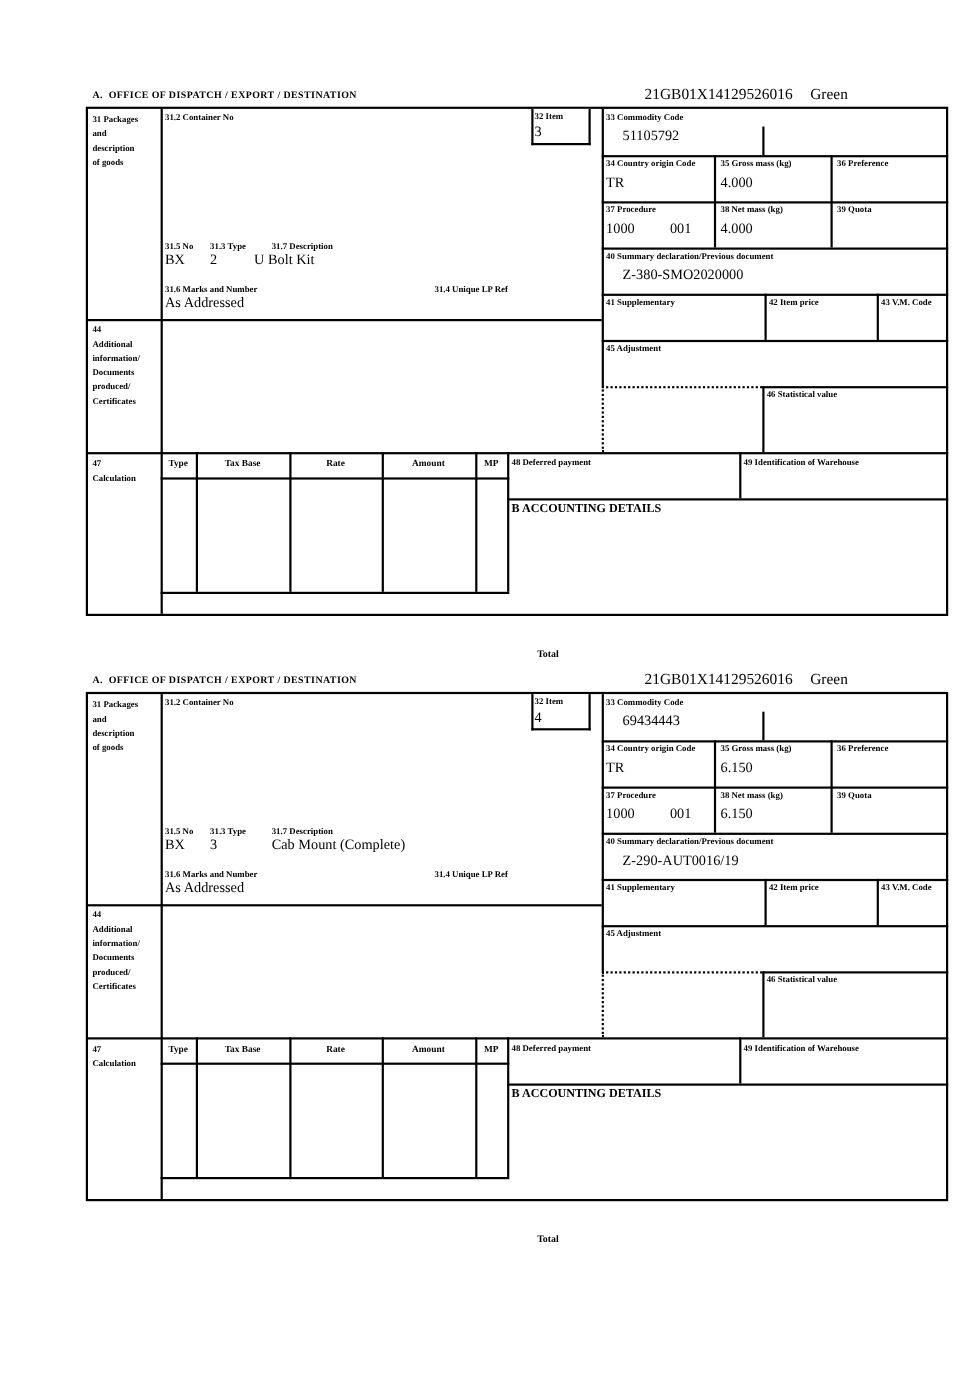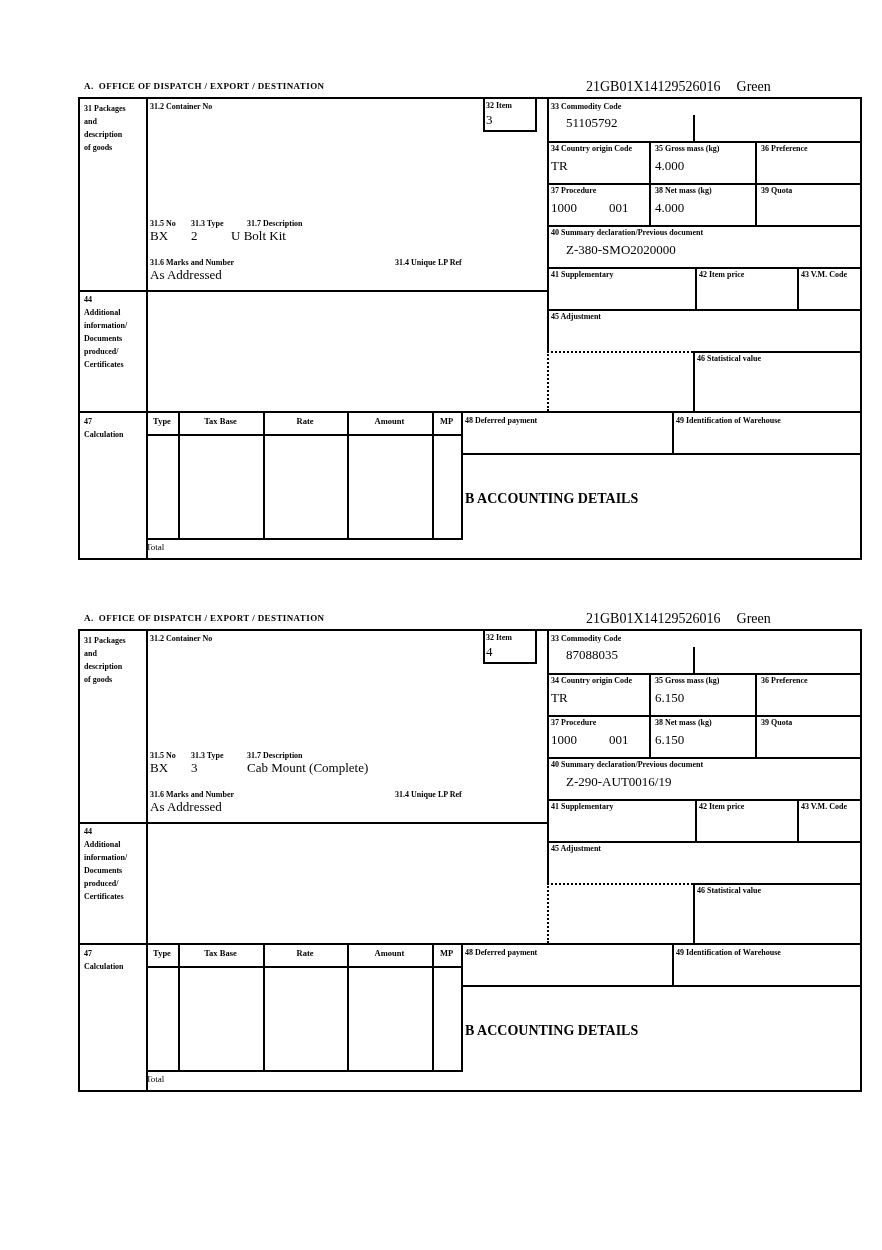--- a/index.html
+++ b/index.html
@@ -15,22 +15,22 @@
   .h,.v{position:absolute;background:#000;}
   .h{height:2px;}
   .v{width:2px;}
   .hd{position:absolute;height:0;border-top:2px dotted #000;}
   .vd{position:absolute;width:0;border-left:2px dotted #000;}
   .itembox{position:absolute;box-sizing:border-box;border:2px solid #000;border-top:none;background:#fff;}
   .lbl{position:absolute;font-size:8px;font-weight:bold;white-space:pre;line-height:10px;}
   .ml{white-space:pre-line;line-height:13px;}
   .val{position:absolute;font-size:13px;white-space:pre;line-height:14px;}
   .ch{position:absolute;font-size:8.5px;font-weight:bold;text-align:center;line-height:10px;}
-  .b-lbl{font-size:14px;margin-top:37px;}
-  .total-lbl{position:absolute;font-size:9px;font-weight:normal;text-align:left;}
+  .b-lbl{font-size:11px;}
+  .total-lbl{position:absolute;font-size:9px;font-weight:bold;text-align:right;margin-top:47px;}
 </style>
 </head>
 <body>
 
 <div class="sec" style="top:79px">
   <div class="hdr-a">A.  OFFICE OF DISPATCH / EXPORT / DESTINATION</div>
   <div class="hdr-doc"><span>21GB01X14129526016</span><span class="hdr-status">Green</span></div>
 
   <div class="box">
 
@@ -155,21 +155,21 @@
     <div class="itembox" style="left:403px;top:0;width:54px;height:33px"></div>
 
     <div class="lbl ml" style="left:4px;top:3px">31 Packages
 and
 description
 of goods</div>
     <div class="lbl" style="left:70px;top:3px">31.2 Container No</div>
     <div class="lbl" style="left:406px;top:2px">32 Item</div>
     <div class="val" style="left:406px;top:14px">4</div>
     <div class="lbl" style="left:471px;top:3px">33 Commodity Code</div>
-    <div class="val" style="left:486px;top:17px">87088035</div>
+    <div class="val" style="left:486px;top:17px">69434443</div>
     <div class="lbl" style="left:471px;top:45px">34 Country origin Code</div>
     <div class="val" style="left:471px;top:60px">TR</div>
     <div class="lbl" style="left:575px;top:45px">35 Gross mass (kg)</div>
     <div class="val" style="left:575px;top:60px">6.150</div>
     <div class="lbl" style="left:681px;top:45px">36 Preference</div>
     <div class="lbl" style="left:471px;top:87px">37 Procedure</div>
     <div class="val" style="left:471px;top:102px">1000</div>
     <div class="val" style="left:529px;top:102px">001</div>
     <div class="lbl" style="left:575px;top:87px">38 Net mass (kg)</div>
     <div class="val" style="left:575px;top:102px">6.150</div>

